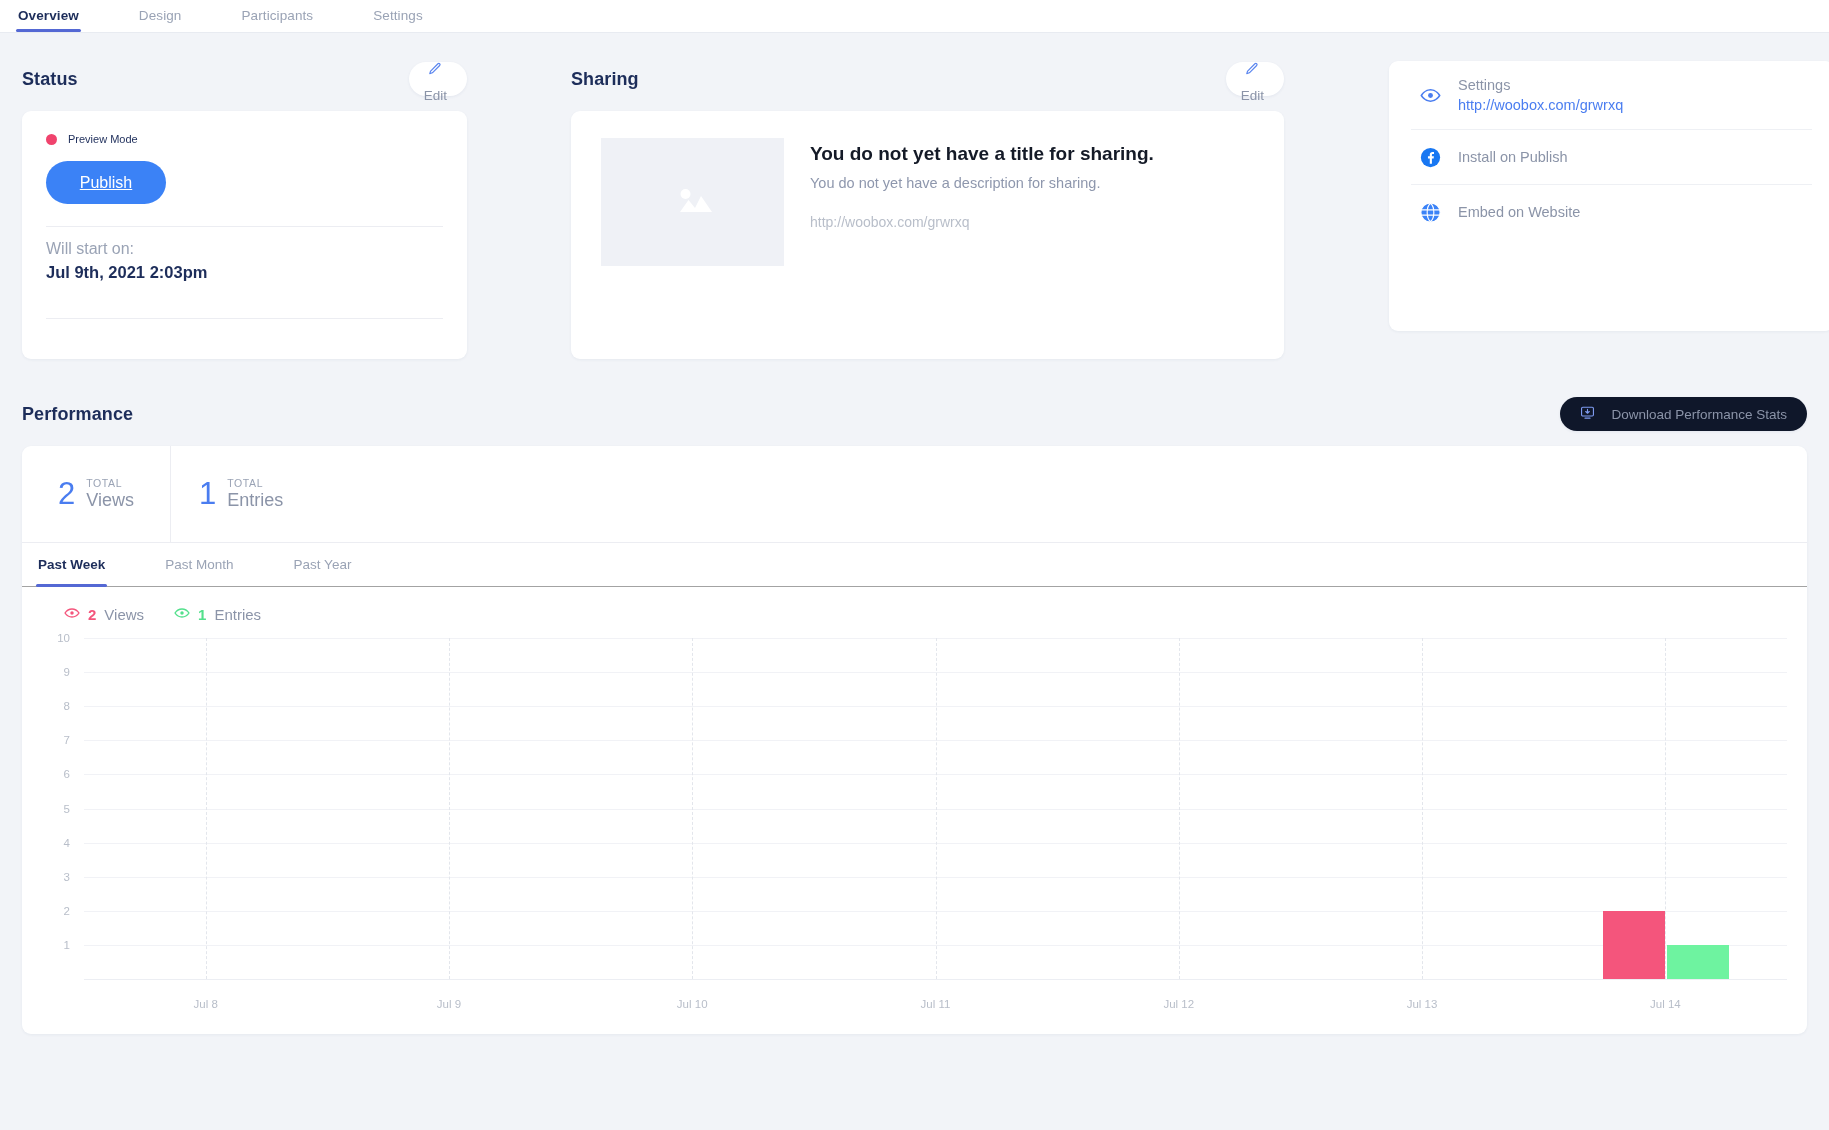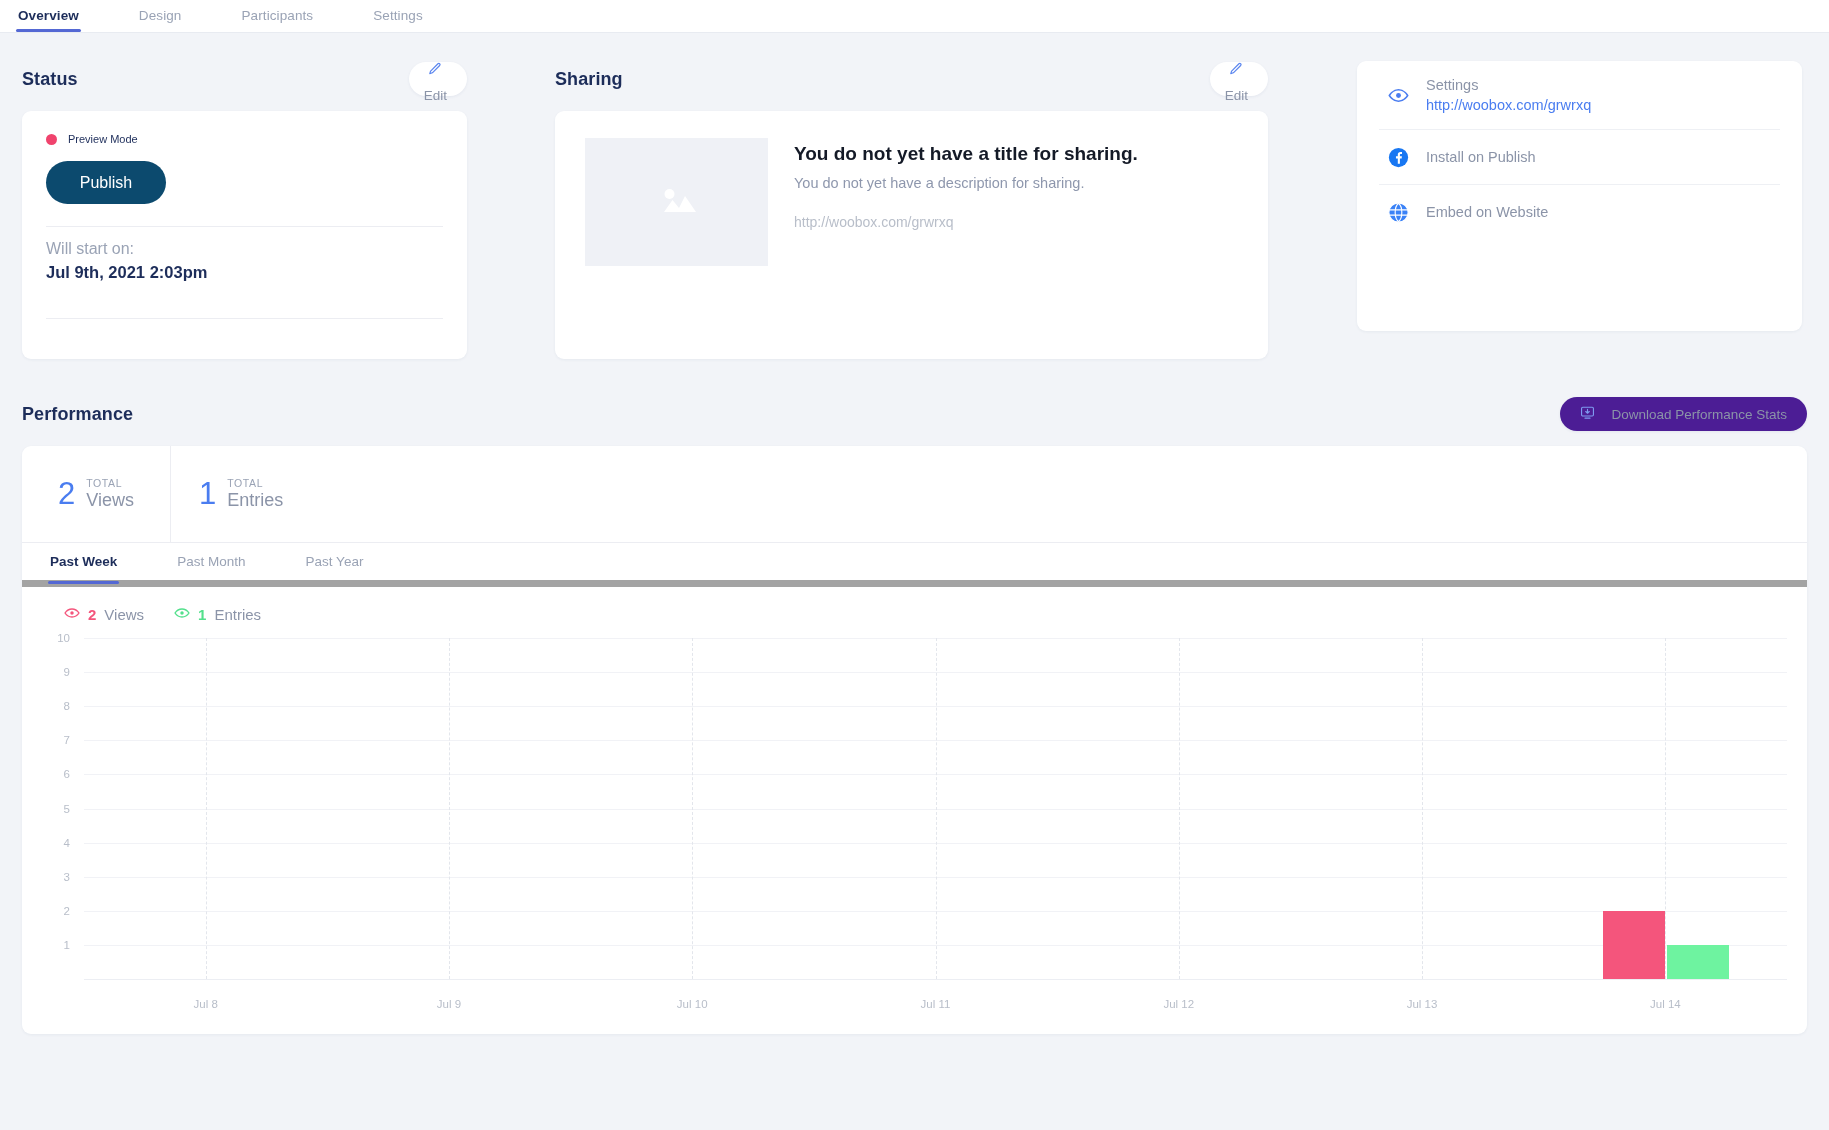--- a/index.html
+++ b/index.html
@@ -43,21 +43,21 @@
     height: 3px;
     background: #5468d4;
     border-radius: 2px;
   }
 
   
   .page { padding: 0 22px; }
 
   .row-top {
     display: flex;
-    gap: 0;
+    gap: 16px;
     margin-top: 28px;
     align-items: flex-start;
   }
   .col-status { width: 445px; flex: none; }
   .col-sharing { width: 713px; flex: none; margin-left: 88px; }
   .col-install { width: 445px; flex: none; margin-left: 89px; }
 
   .sec-head {
     display: flex;
     align-items: center;
@@ -95,29 +95,30 @@
 
   
   .status-card { height: 248px; padding: 22px 24px 0 24px; }
   .status-mode {
     display: flex; align-items: flex-end; gap: 11px;
     font-size: 11px; font-weight: normal; color: #1d2d5a;
   }
   .dot { width: 11px; height: 11px; border-radius: 50%; background: #f0436d; flex: none; }
   .publish-btn {
     margin-top: 16px;
-    background: #0c4a6e;
+    background: #3b82f6;
     color: #ffffff;
     border: none;
     border-radius: 22px;
     height: 43px;
     width: 120px;
     font-size: 16px;
     font-family: "Liberation Sans", sans-serif;
     cursor: pointer;
+    text-decoration: underline;
   }
   .status-divider { height: 1px; background: #ecedf2; margin: 22px 0 0 0; }
   .status-field { padding: 13px 0 14px 0; }
   .field-label { font-size: 16px; color: #9aa3b5; margin-bottom: 5px; }
   .field-value { font-size: 16.5px; font-weight: bold; color: #1d2d5a; }
 
   
   .sharing-card { height: 248px; padding: 27px 30px; display: flex; gap: 26px; }
   .share-thumb {
     width: 183px; height: 128px; background: #eff1f6; flex: none;
@@ -139,40 +140,40 @@
   .install-label { font-size: 14.5px; color: #8b94a8; }
   .install-link { font-size: 14.5px; color: #4a7df0; margin-top: 4px; }
   .ic { width: 22px; height: 22px; flex: none; display:flex; align-items:center; justify-content:center; }
 
   
   .perf-head {
     display: flex; align-items: center; justify-content: space-between;
     margin-top: 37px; margin-bottom: 14px; height: 36px;
   }
   .dl-btn {
-    background: #4c1d95; border: none; border-radius: 18px; height: 34px;
+    background: #0f172a; border: none; border-radius: 18px; height: 34px;
     padding: 0 20px; display: flex; align-items: center; gap: 16px; cursor: pointer;
     box-shadow: 0 1px 3px rgba(40,60,110,0.07);
   }
   .dl-btn span.lbl { font-size: 13.5px; color: #8b94a8; }
 
   .perf-card { padding-bottom: 16px; }
 
   .stats-strip { display: flex; height: 97px; border-bottom: 1px solid #ecedf2; }
   .stat {
     display: flex; align-items: center; padding: 0 36px;
     border-right: 1px solid #ecedf2;
   }
   .stat:nth-child(2) { border-right: none; padding-left: 28px; }
   .stat-num { font-size: 31px; color: #4a7df0; font-weight: normal; margin-right: 11px; }
   .stat-txt { display: flex; flex-direction: column; justify-content: center; }
   .stat-total { font-size: 10.5px; color: #9aa3b5; letter-spacing: 0.6px; }
   .stat-label { font-size: 18px; color: #8b94a8; margin-top: 1px; }
 
-  .range-tabs { display: flex; height: 44px; align-items: center; border-bottom: 7px solid #a3a3a3; padding-left: 28px; }
+  .range-tabs { display: flex; height: 44px; align-items: center; border-bottom: 1px solid #a3a3a3; padding-left: 16px; }
   .range-tab {
     font-size: 13.5px; color: #9aa3b5; margin-right: 60px; cursor: pointer;
     height: 44px; display: flex; align-items: center; position: relative;
   }
   .range-tab.active { color: #1d2d5a; font-weight: bold; }
   .range-tab.active::after {
     content: ""; position: absolute; left: -2px; right: -2px; bottom: 0;
     height: 3px; background: #5468d4; border-radius: 2px;
   }
 

